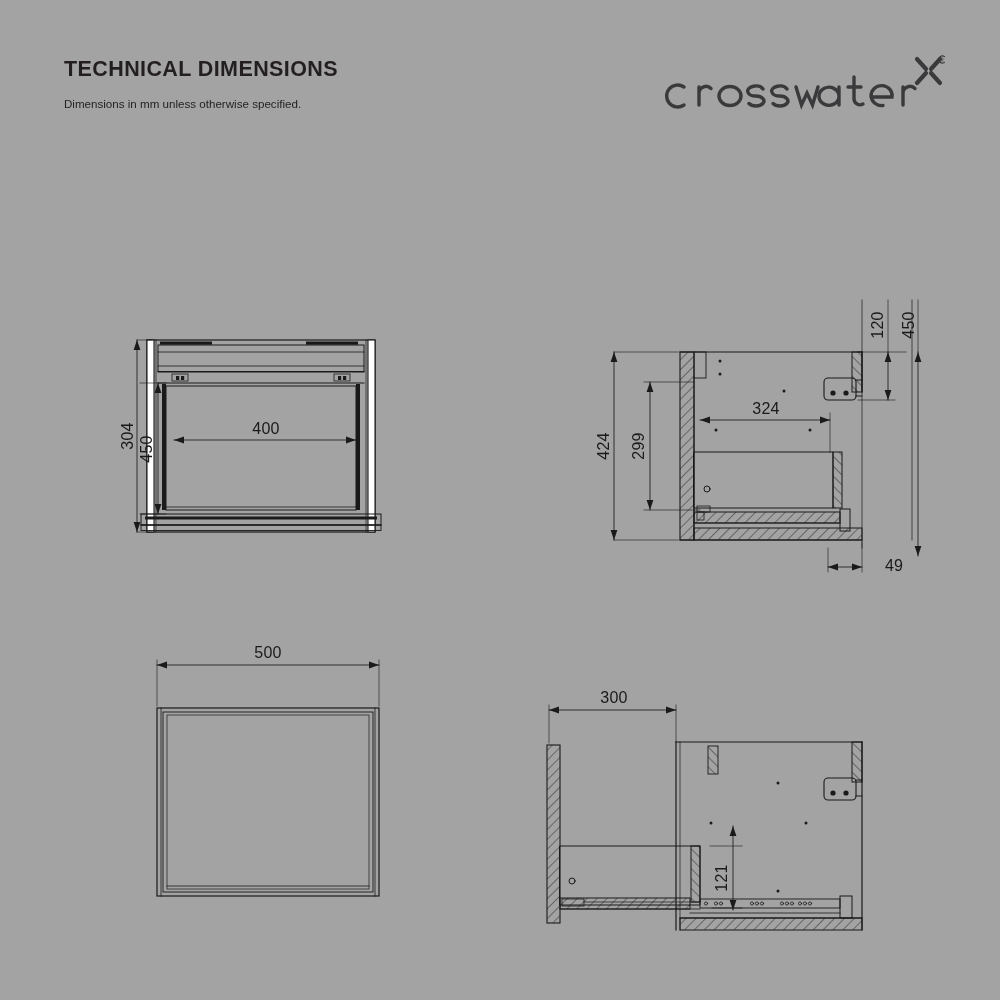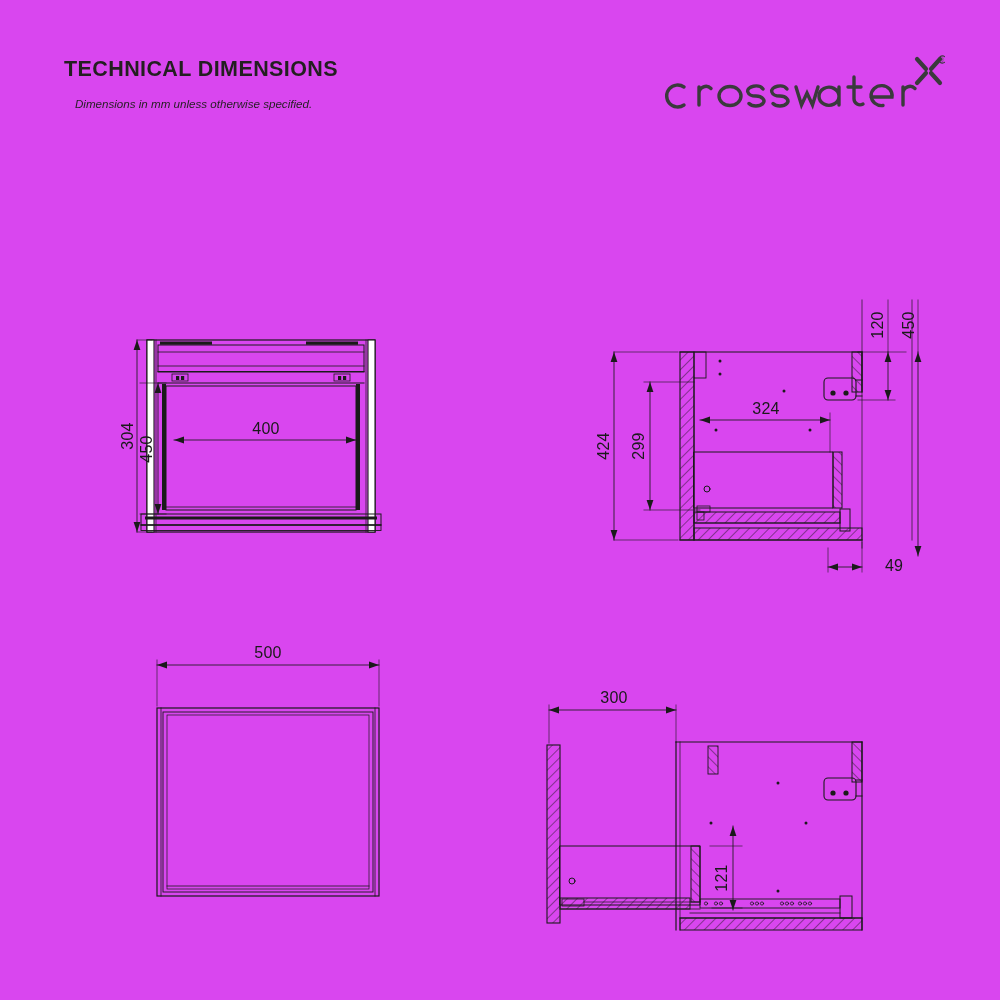--- a/index.html
+++ b/index.html
@@ -16,21 +16,21 @@
     font-family: "Liberation Sans", sans-serif;
     color: #1a1a1a;
     -webkit-font-smoothing: antialiased;
   }
 
   #sheet {
     position: absolute;
     left: 0; top: 0;
     width: 1000px;
     height: 1000px;
-    background: #d946ef;
+    background: #a3a3a3;
   }
 
   
   .header {
     position: absolute;
     left: 64px;
     top: 58px;
     width: 560px;
   }
   .doc-title {
@@ -41,22 +41,21 @@
     color: #231f20;
     margin: 0 0 11px 0;
     line-height: 1.1;
   }
   .doc-note {
     font-family: "Liberation Sans", sans-serif;
     font-size: 11.6px;
     font-weight: normal;
     color: #231f20;
     line-height: 1.85;
-    margin: 11px;
-    font-style: italic;
+    margin: 0;
   }
 
   
   .brand {
     position: absolute;
     right: 55px;
     top: 55px;
     width: 290px;
     height: 62px;
   }

